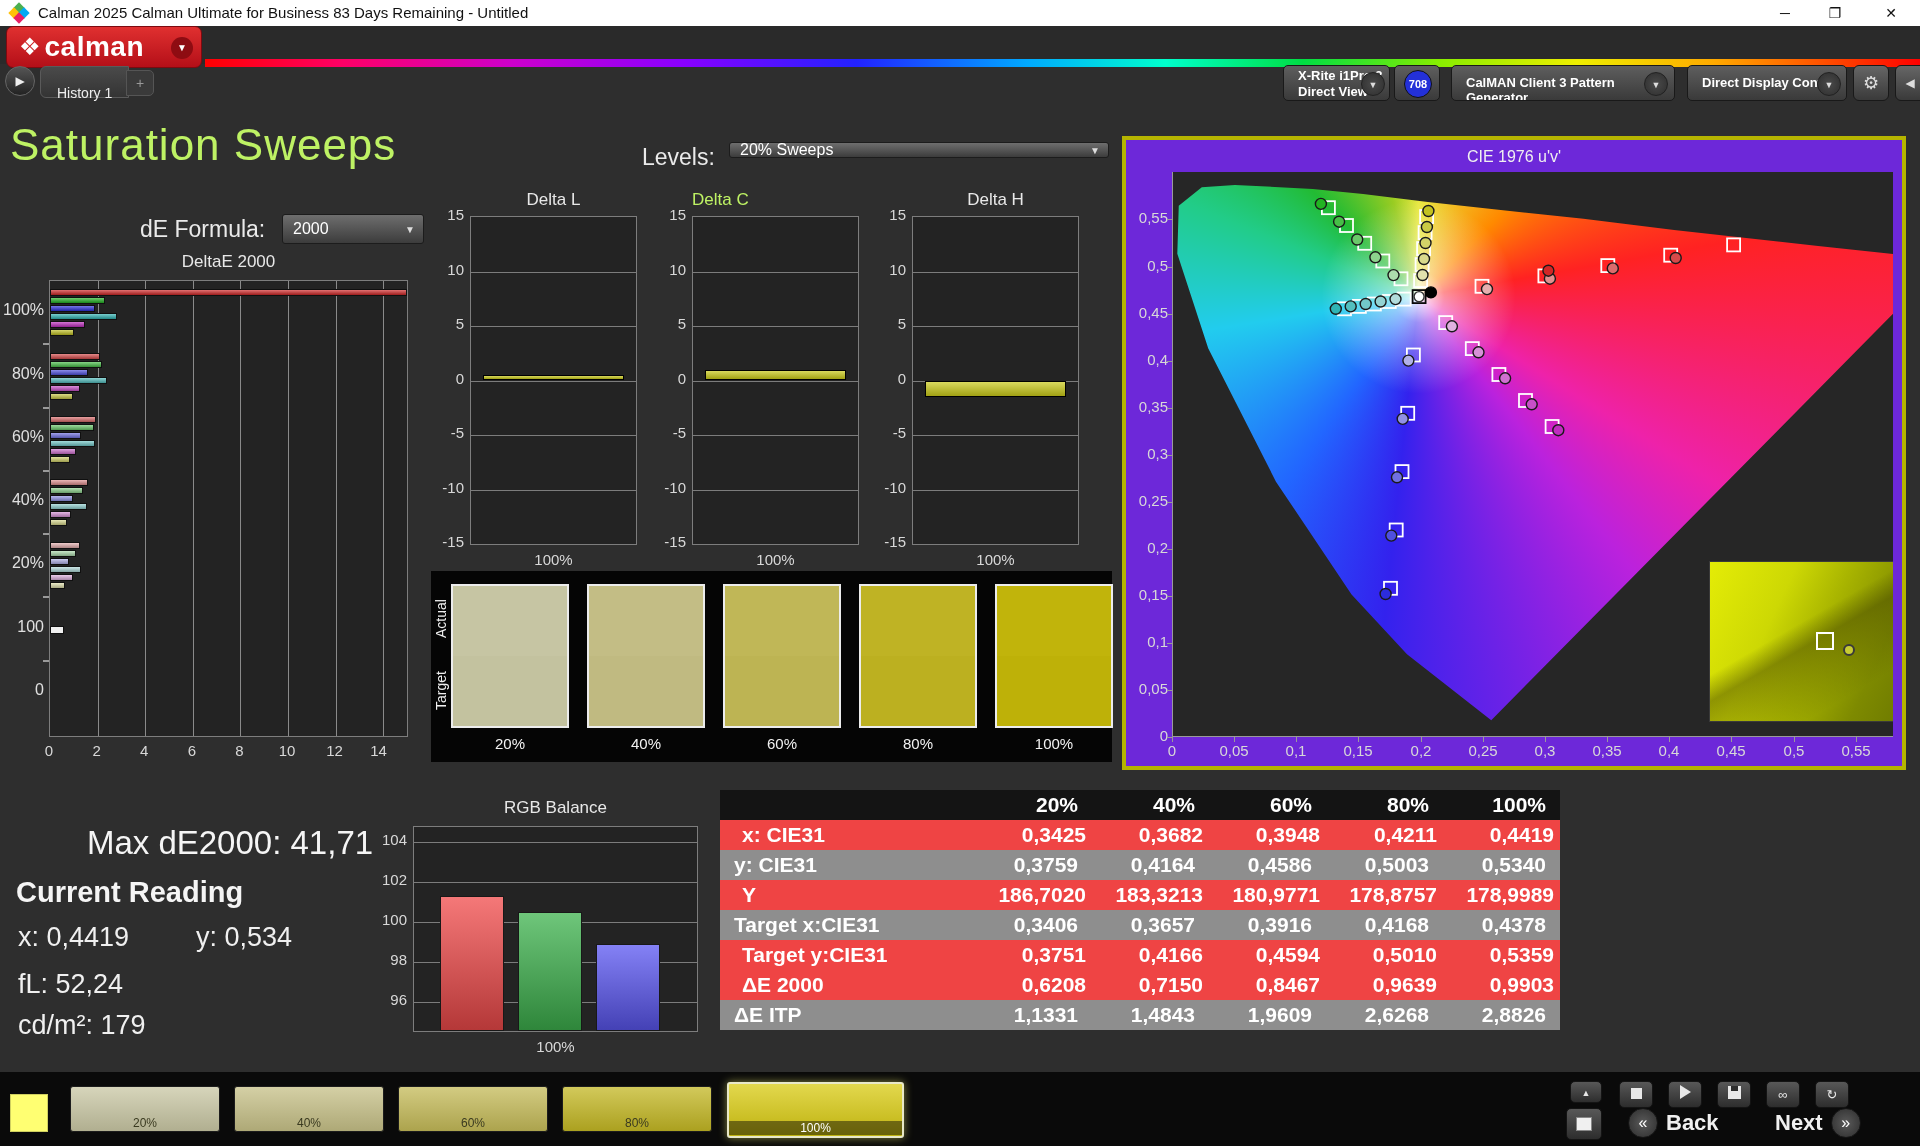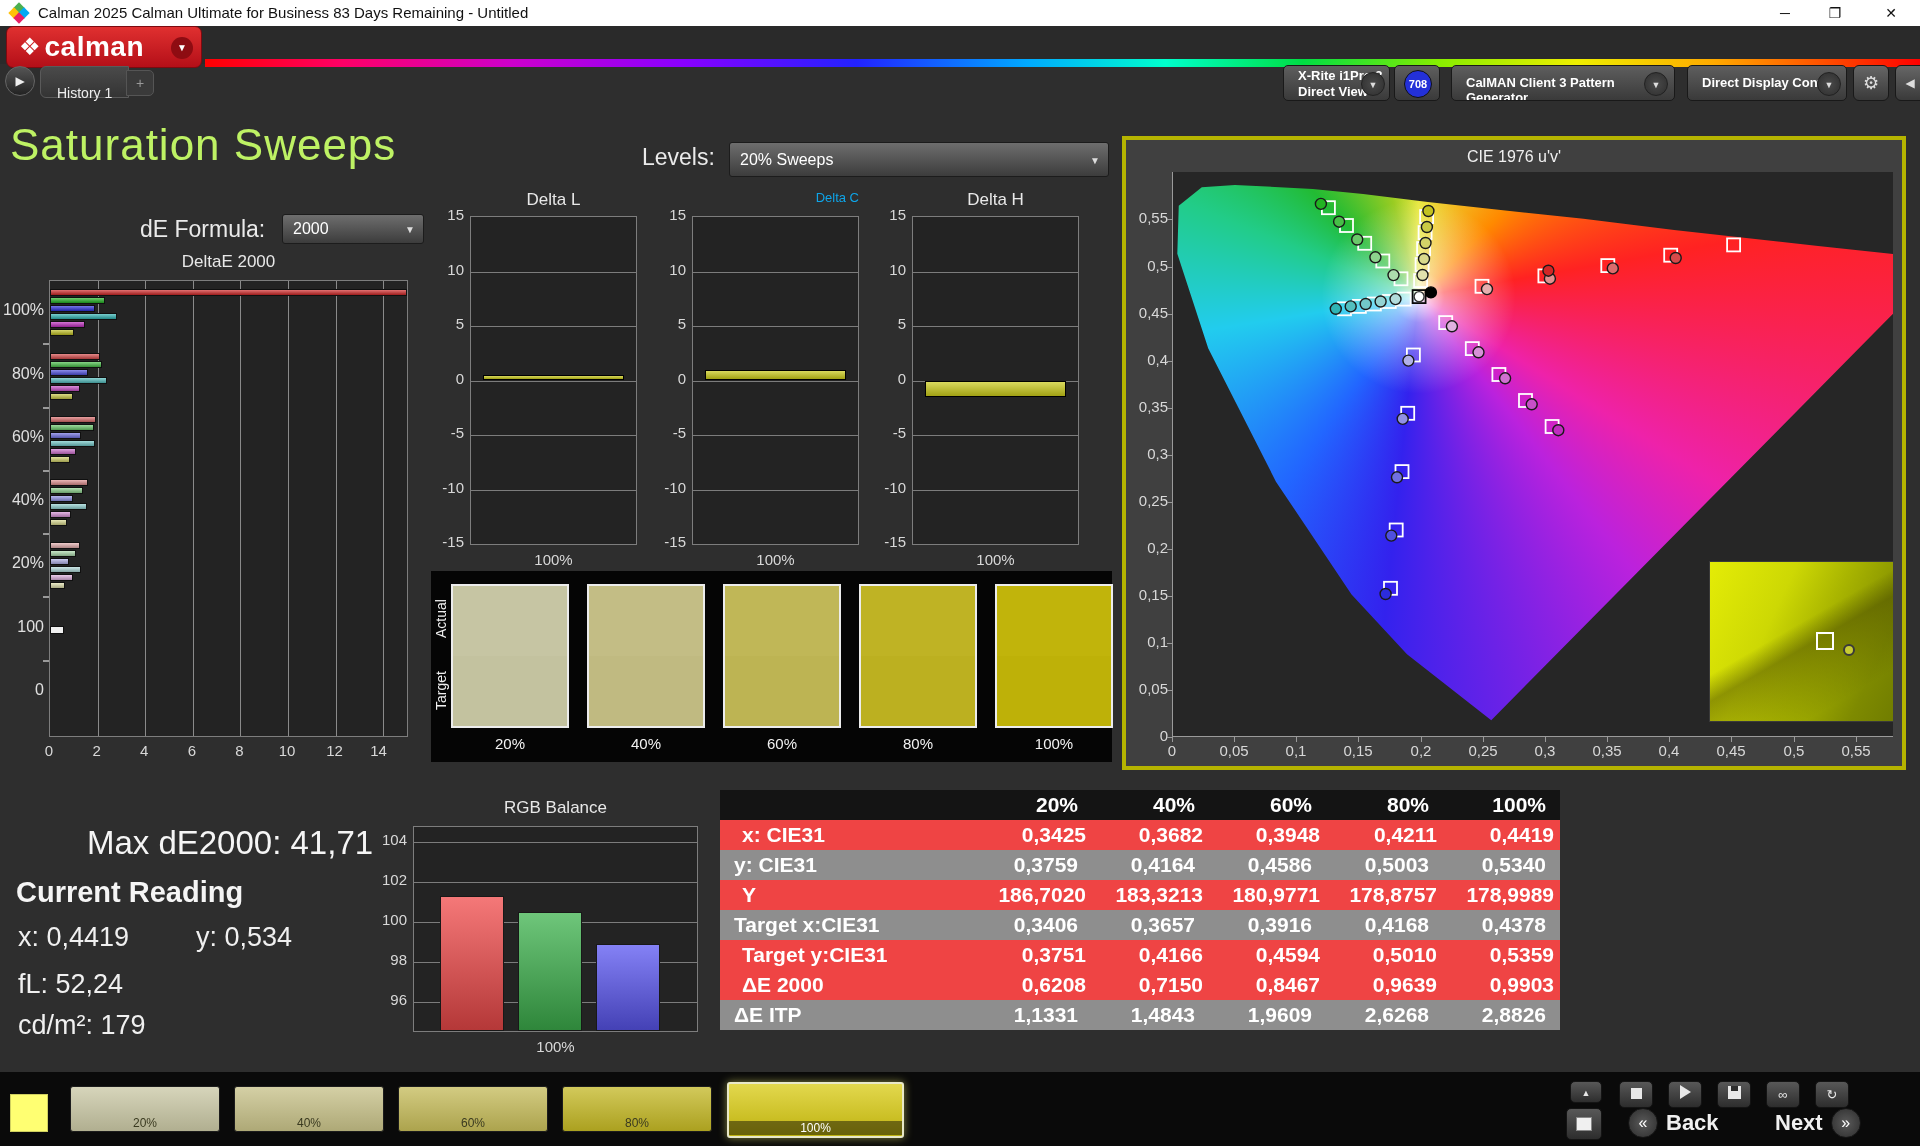--- a/index.html
+++ b/index.html
@@ -48,21 +48,21 @@
   #btn-collapse { left:1895px; width:30px; border-radius:6px 0 0 6px; font-size:12px; }
 
   
   #heading { position:absolute; left:10px; top:120px; font-size:44px; font-weight:400; color:#bef264; letter-spacing:1px; }
   #def-label { position:absolute; left:140px; top:216px; font-size:23px; color:#eaeaea; }
   .dropdown { position:absolute; background:linear-gradient(#6e6e6e,#3c3c3c); border:1px solid #1c1c1c; border-radius:3px; color:#fff; }
   .dropdown .dtext { position:absolute; left:10px; top:50%; transform:translateY(-50%); font-size:16px; }
   .dropdown .darr { position:absolute; right:8px; top:50%; transform:translateY(-50%); font-size:10px; color:#ddd; }
   #def-dd { left:282px; top:214px; width:142px; height:30px; }
   #levels-label { position:absolute; left:642px; top:144px; font-size:23px; color:#eaeaea; }
-  #levels-dd { left:729px; top:142px; width:380px; height:35px; }
+  #levels-dd { left:729px; top:142px; width:380px; height:16px; }
 
   
   .plot { position:absolute; background:#232323; border:1px solid #7d7d7d; }
 
   #deltae { left:49px; top:280px; width:359px; height:457px; }
   #deltaL { left:470px; top:216px; width:167px; height:329px; }
   #deltaC { left:692px; top:216px; width:167px; height:329px; }
   #deltaH { left:912px; top:216px; width:167px; height:329px; }
   #rgbbal { left:413px; top:826px; width:285px; height:206px; }
 
@@ -73,21 +73,21 @@
   .midstat { position:absolute; font-size:27px; color:#f0f0f0; }
   #stat-x { left:18px; top:922px; } #stat-y { left:196px; top:922px; }
   #stat-fl { left:18px; top:969px; } #stat-cd { left:18px; top:1010px; }
 
   
   #swatchstrip { position:absolute; left:431px; top:571px; width:681px; height:191px; background:#050505; }
   .rotlab { position:absolute; left:2px; width:16px; color:#f0f0f0; font-size:14px; writing-mode:vertical-rl; transform:rotate(180deg); text-align:center; }
   #rot-actual { top:12px; height:72px; } #rot-target { top:84px; height:72px; }
 
   
-  #ciepanel { position:absolute; left:1122px; top:136px; width:784px; height:634px; background:#404040; border:4px solid #b5b400; }
+  #ciepanel { position:absolute; left:1122px; top:136px; width:784px; height:634px; background:#6d28d9; border:4px solid #b5b400; }
   #cietitle { position:absolute; left:0; top:8px; width:100%; text-align:center; color:#f0f0f0; font-size:16px; }
   #cieplot { position:absolute; left:46px; top:32px; width:721px; height:565px; background:#262626; border-left:1px solid #9a9a9a; border-bottom:1px solid #9a9a9a; overflow:hidden; }
   #horseshoe { position:absolute; left:0; top:0; width:100%; height:100%;
      background:
        radial-gradient(circle at 34.1% 22.1%, rgba(255,255,255,0.95) 0%, rgba(255,255,255,0.5) 4%, rgba(255,255,255,0) 15%),
        conic-gradient(from 0deg at 34.1% 22.1%, #e8e840 0deg, #ff8a00 45deg, #ff2222 80deg, #ee22aa 122deg, #bb22dd 142deg, #3322ee 186deg, #2266ff 215deg, #22ccee 261deg, #22cc88 292deg, #22bb33 315deg, #99cc22 345deg, #e8e840 360deg);
      clip-path: polygon(44.2% 97.2%, 32.5% 85.5%, 24.8% 74.9%, 14.3% 54.9%, 4.9% 31.3%, 0.6% 14.5%, 0.8% 6%, 4% 2.7%, 8.6% 2.3%, 19.4% 3%, 26.4% 3.9%, 35.4% 5.3%, 45.2% 6.7%, 57% 8.3%, 69.6% 10.3%, 89.6% 13.1%, 107.4% 15.6%); }
   #ciesvg { position:absolute; left:0; top:0; }
   #inset { position:absolute; left:536px; top:389px; width:242px; height:161px; border:1px solid #3a3a3a;
      background: linear-gradient(115deg, #e4ec06 0%, #cdd804 28%, #a8b400 46%, #7e8a00 68%, #5f6c00 100%); }
@@ -558,21 +558,21 @@
     <div style="position: absolute; left: -12px; top: 681px; width: 56px; text-align: right; color: rgb(224, 224, 224); font-size: 16px;">0</div>
     <div style="position: absolute; left: 470px; top: 190px; width: 167px; height: 20px; text-align: center; color: rgb(232, 232, 232); font-size: 17px;">Delta L</div>
     <div style="position: absolute; left: 424px; top: 206px; width: 40px; text-align: right; color: rgb(216, 216, 216); font-size: 15px;">15</div>
     <div style="position: absolute; left: 424px; top: 260.5px; width: 40px; text-align: right; color: rgb(216, 216, 216); font-size: 15px;">10</div>
     <div style="position: absolute; left: 424px; top: 315px; width: 40px; text-align: right; color: rgb(216, 216, 216); font-size: 15px;">5</div>
     <div style="position: absolute; left: 424px; top: 369.5px; width: 40px; text-align: right; color: rgb(216, 216, 216); font-size: 15px;">0</div>
     <div style="position: absolute; left: 424px; top: 424px; width: 40px; text-align: right; color: rgb(216, 216, 216); font-size: 15px;">-5</div>
     <div style="position: absolute; left: 424px; top: 478.5px; width: 40px; text-align: right; color: rgb(216, 216, 216); font-size: 15px;">-10</div>
     <div style="position: absolute; left: 424px; top: 533px; width: 40px; text-align: right; color: rgb(216, 216, 216); font-size: 15px;">-15</div>
     <div style="position: absolute; left: 470px; top: 551px; width: 167px; text-align: center; color: rgb(216, 216, 216); font-size: 15px;">100%</div>
-    <div style="position: absolute; left: 692px; top: 190px; width: 167px; height: 20px; text-align: right; color: #0ea5e9; font-size: 13px;">Delta C</div>
+    <div style="position: absolute; left: 692px; top: 190px; width: 167px; height: 20px; text-align: left; color: #bef264; font-size: 17px;">Delta C</div>
     <div style="position: absolute; left: 646px; top: 206px; width: 40px; text-align: right; color: rgb(216, 216, 216); font-size: 15px;">15</div>
     <div style="position: absolute; left: 646px; top: 260.5px; width: 40px; text-align: right; color: rgb(216, 216, 216); font-size: 15px;">10</div>
     <div style="position: absolute; left: 646px; top: 315px; width: 40px; text-align: right; color: rgb(216, 216, 216); font-size: 15px;">5</div>
     <div style="position: absolute; left: 646px; top: 369.5px; width: 40px; text-align: right; color: rgb(216, 216, 216); font-size: 15px;">0</div>
     <div style="position: absolute; left: 646px; top: 424px; width: 40px; text-align: right; color: rgb(216, 216, 216); font-size: 15px;">-5</div>
     <div style="position: absolute; left: 646px; top: 478.5px; width: 40px; text-align: right; color: rgb(216, 216, 216); font-size: 15px;">-10</div>
     <div style="position: absolute; left: 646px; top: 533px; width: 40px; text-align: right; color: rgb(216, 216, 216); font-size: 15px;">-15</div>
     <div style="position: absolute; left: 692px; top: 551px; width: 167px; text-align: center; color: rgb(216, 216, 216); font-size: 15px;">100%</div>
     <div style="position: absolute; left: 912px; top: 190px; width: 167px; height: 20px; text-align: center; color: rgb(232, 232, 232); font-size: 17px;">Delta H</div>
     <div style="position: absolute; left: 866px; top: 206px; width: 40px; text-align: right; color: rgb(216, 216, 216); font-size: 15px;">15</div>

